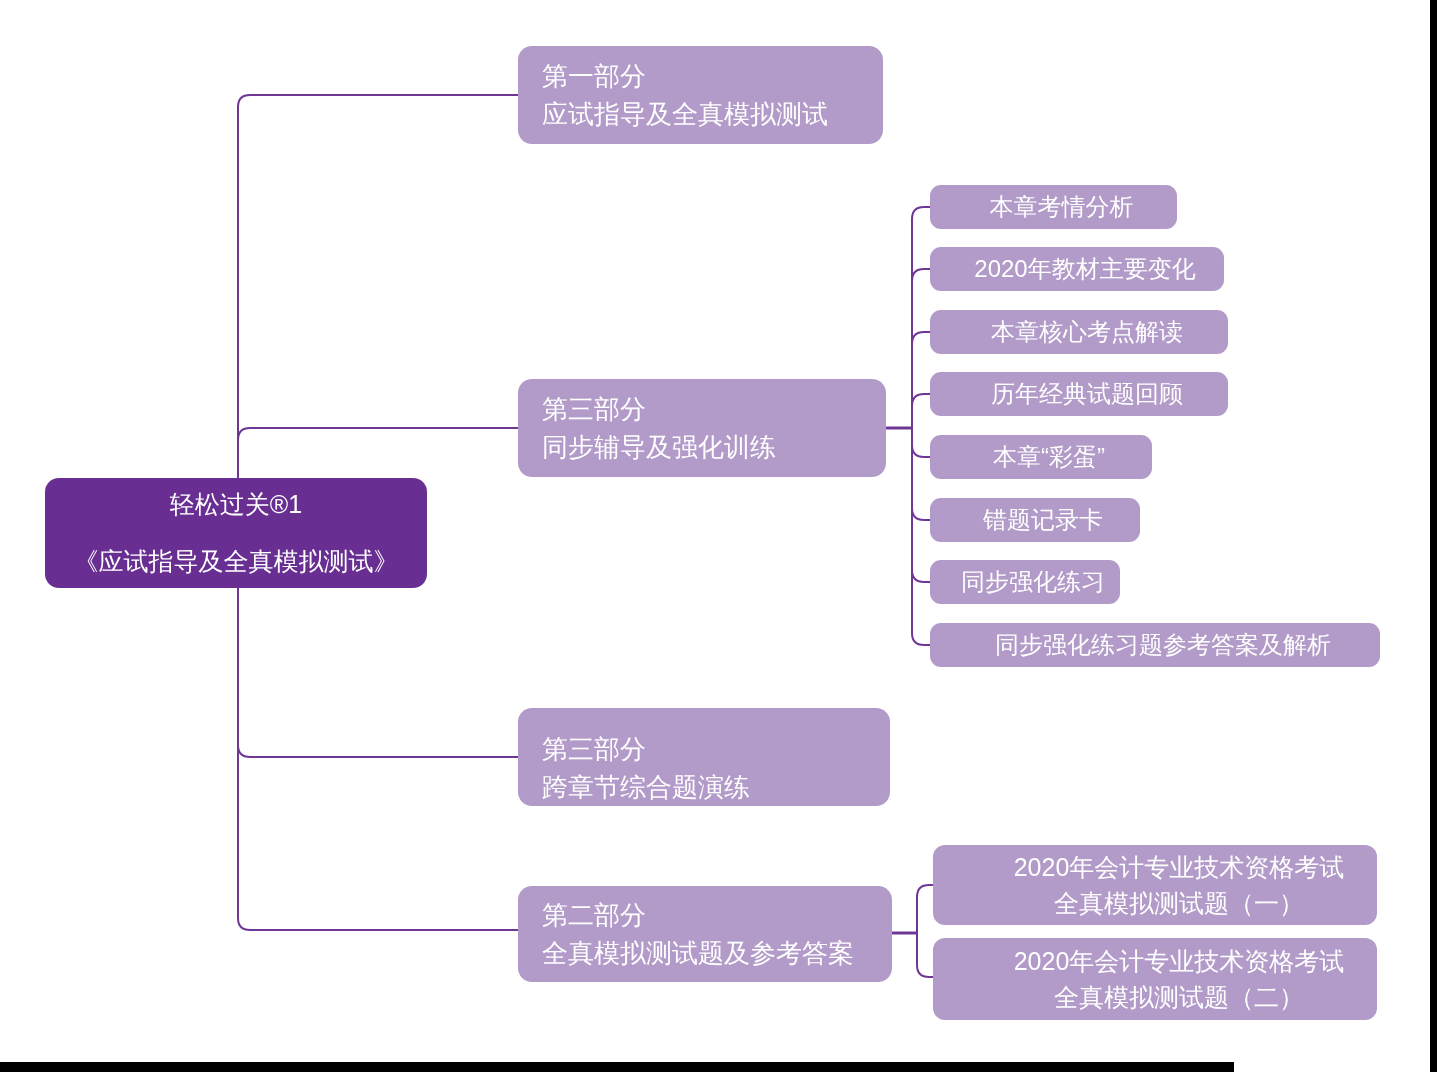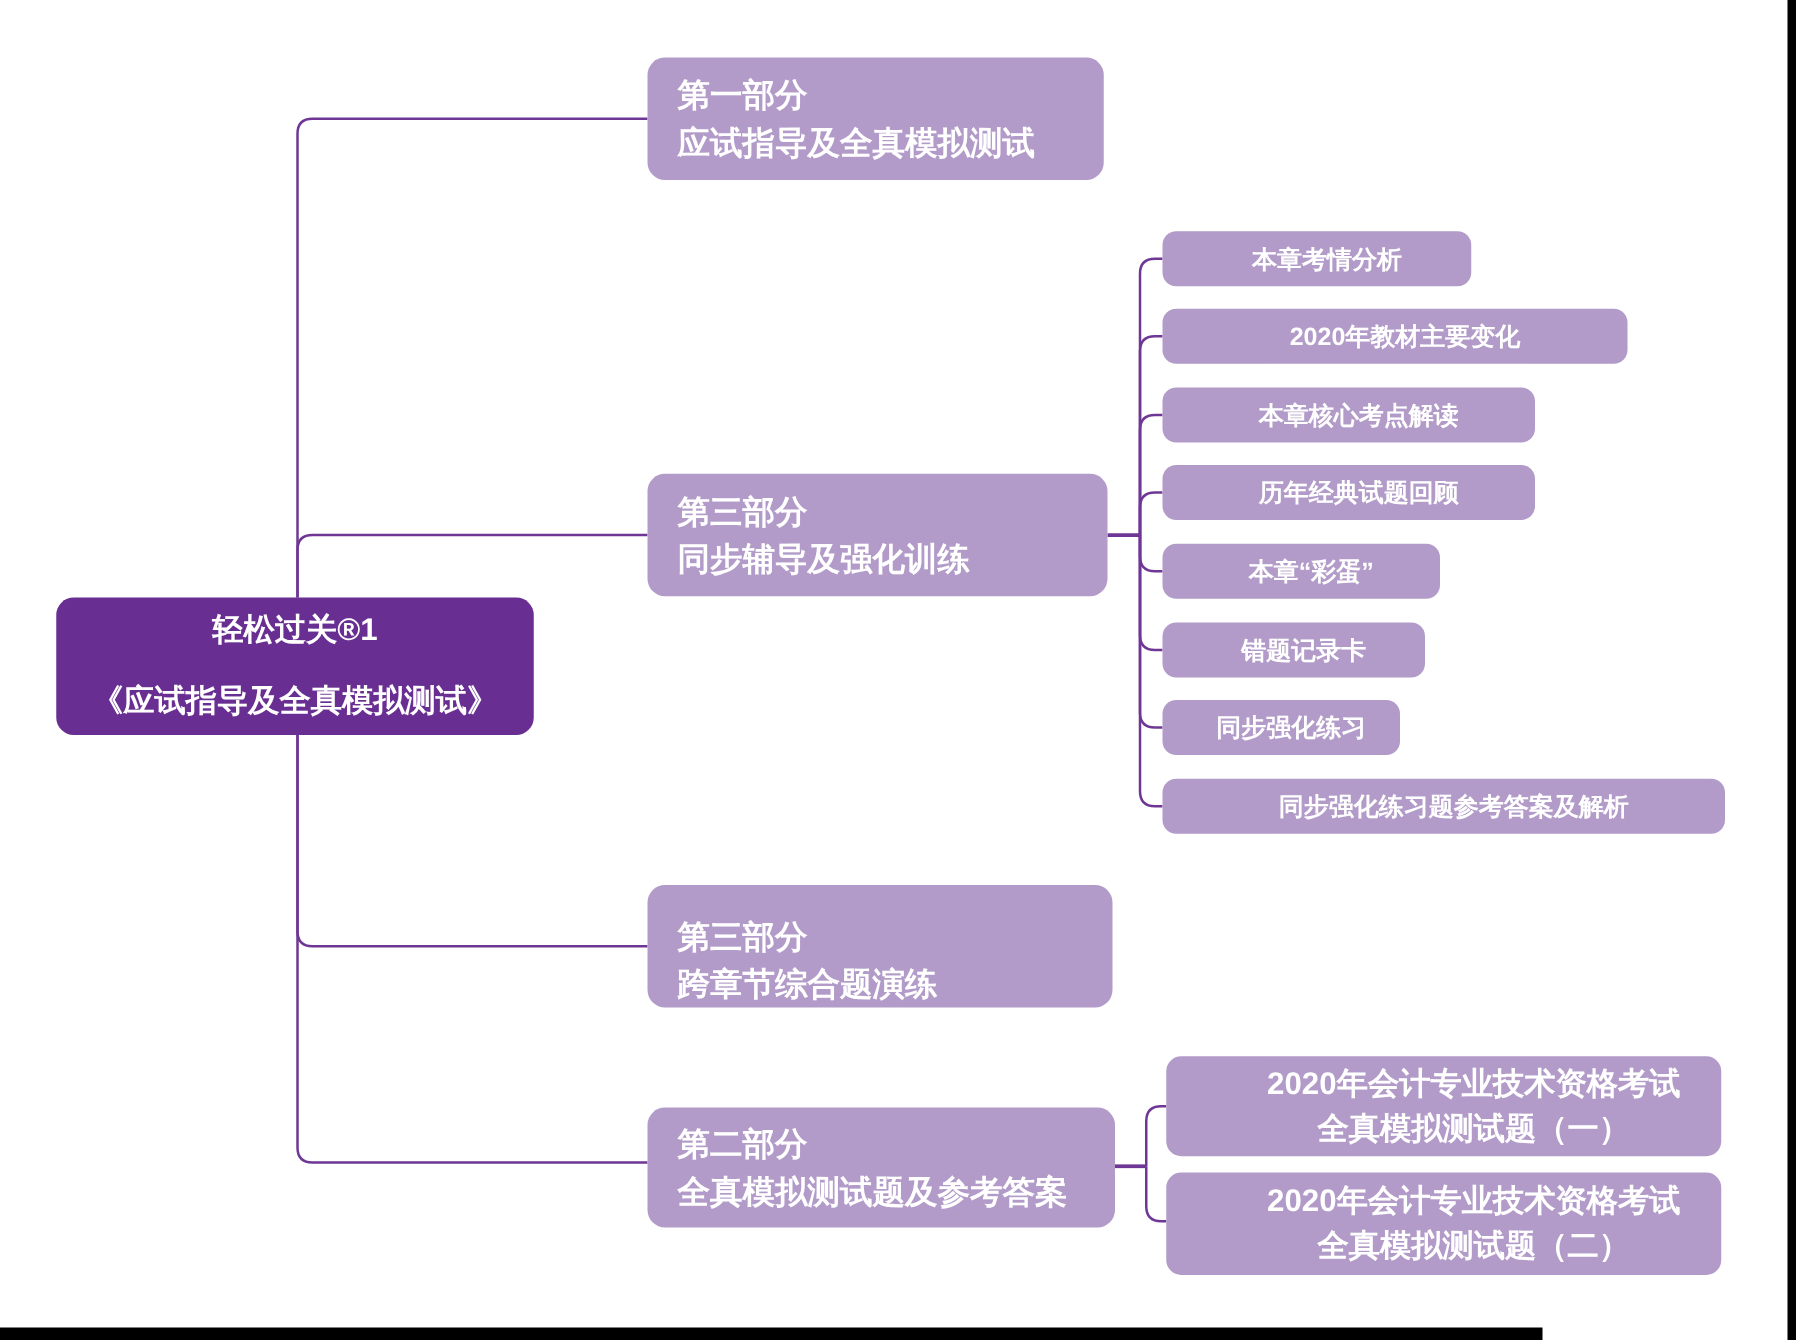--- a/index.html
+++ b/index.html
@@ -16,21 +16,21 @@
     background:#ffffff;
     overflow:hidden;
     font-family:"Liberation Sans", sans-serif;
   }
   .connectors{position:absolute;left:0;top:0;width:1437px;height:1072px;}
   .connectors path{fill:none;stroke:var(--line);}
   .node{
     position:absolute;
     box-sizing:border-box;
     color:var(--text);
-    font-weight:bold;
+    font-weight:normal;
     display:flex;
     flex-direction:column;
     justify-content:center;
   }
   .root{
     background:var(--root-fill);
     border-radius:14px;
     text-align:center;
     font-size:25px;
     line-height:37px;
@@ -40,21 +40,21 @@
     background:var(--branch-fill);
     border-radius:14px;
     font-size:26px;
     line-height:38px;
     padding-left:24px;
     text-align:left;
   }
   .leaf{
     background:var(--branch-fill);
     border-radius:11px;
-    font-size:20px;
+    font-size:24px;
     text-align:center;
     padding-left:16px;
   }
   .leaf2{
     background:var(--branch-fill);
     border-radius:12px;
     font-size:25px;
     line-height:36px;
     text-align:center;
     padding-left:48px;
@@ -99,21 +99,21 @@
   </div>
 
   <div class="node branch" style="left:518px;top:379px;width:368px;height:98px;">
     <div>第三部分</div>
     <div>同步辅导及强化训练</div>
   </div>
 
   <div class="node leaf" style="left:930px;top:185px;width:247px;height:44px;">
     <div>本章考情分析</div>
   </div>
-  <div class="node leaf" style="left:930px;top:247px;width:372px;height:44px;">
+  <div class="node leaf" style="left:930px;top:247px;width:294px;height:44px;">
     <div>2020年教材主要变化</div>
   </div>
   <div class="node leaf" style="left:930px;top:310px;width:298px;height:44px;">
     <div>本章核心考点解读</div>
   </div>
   <div class="node leaf" style="left:930px;top:372px;width:298px;height:44px;">
     <div>历年经典试题回顾</div>
   </div>
   <div class="node leaf" style="left:930px;top:435px;width:222px;height:44px;">
     <div>本章“彩蛋”</div>

